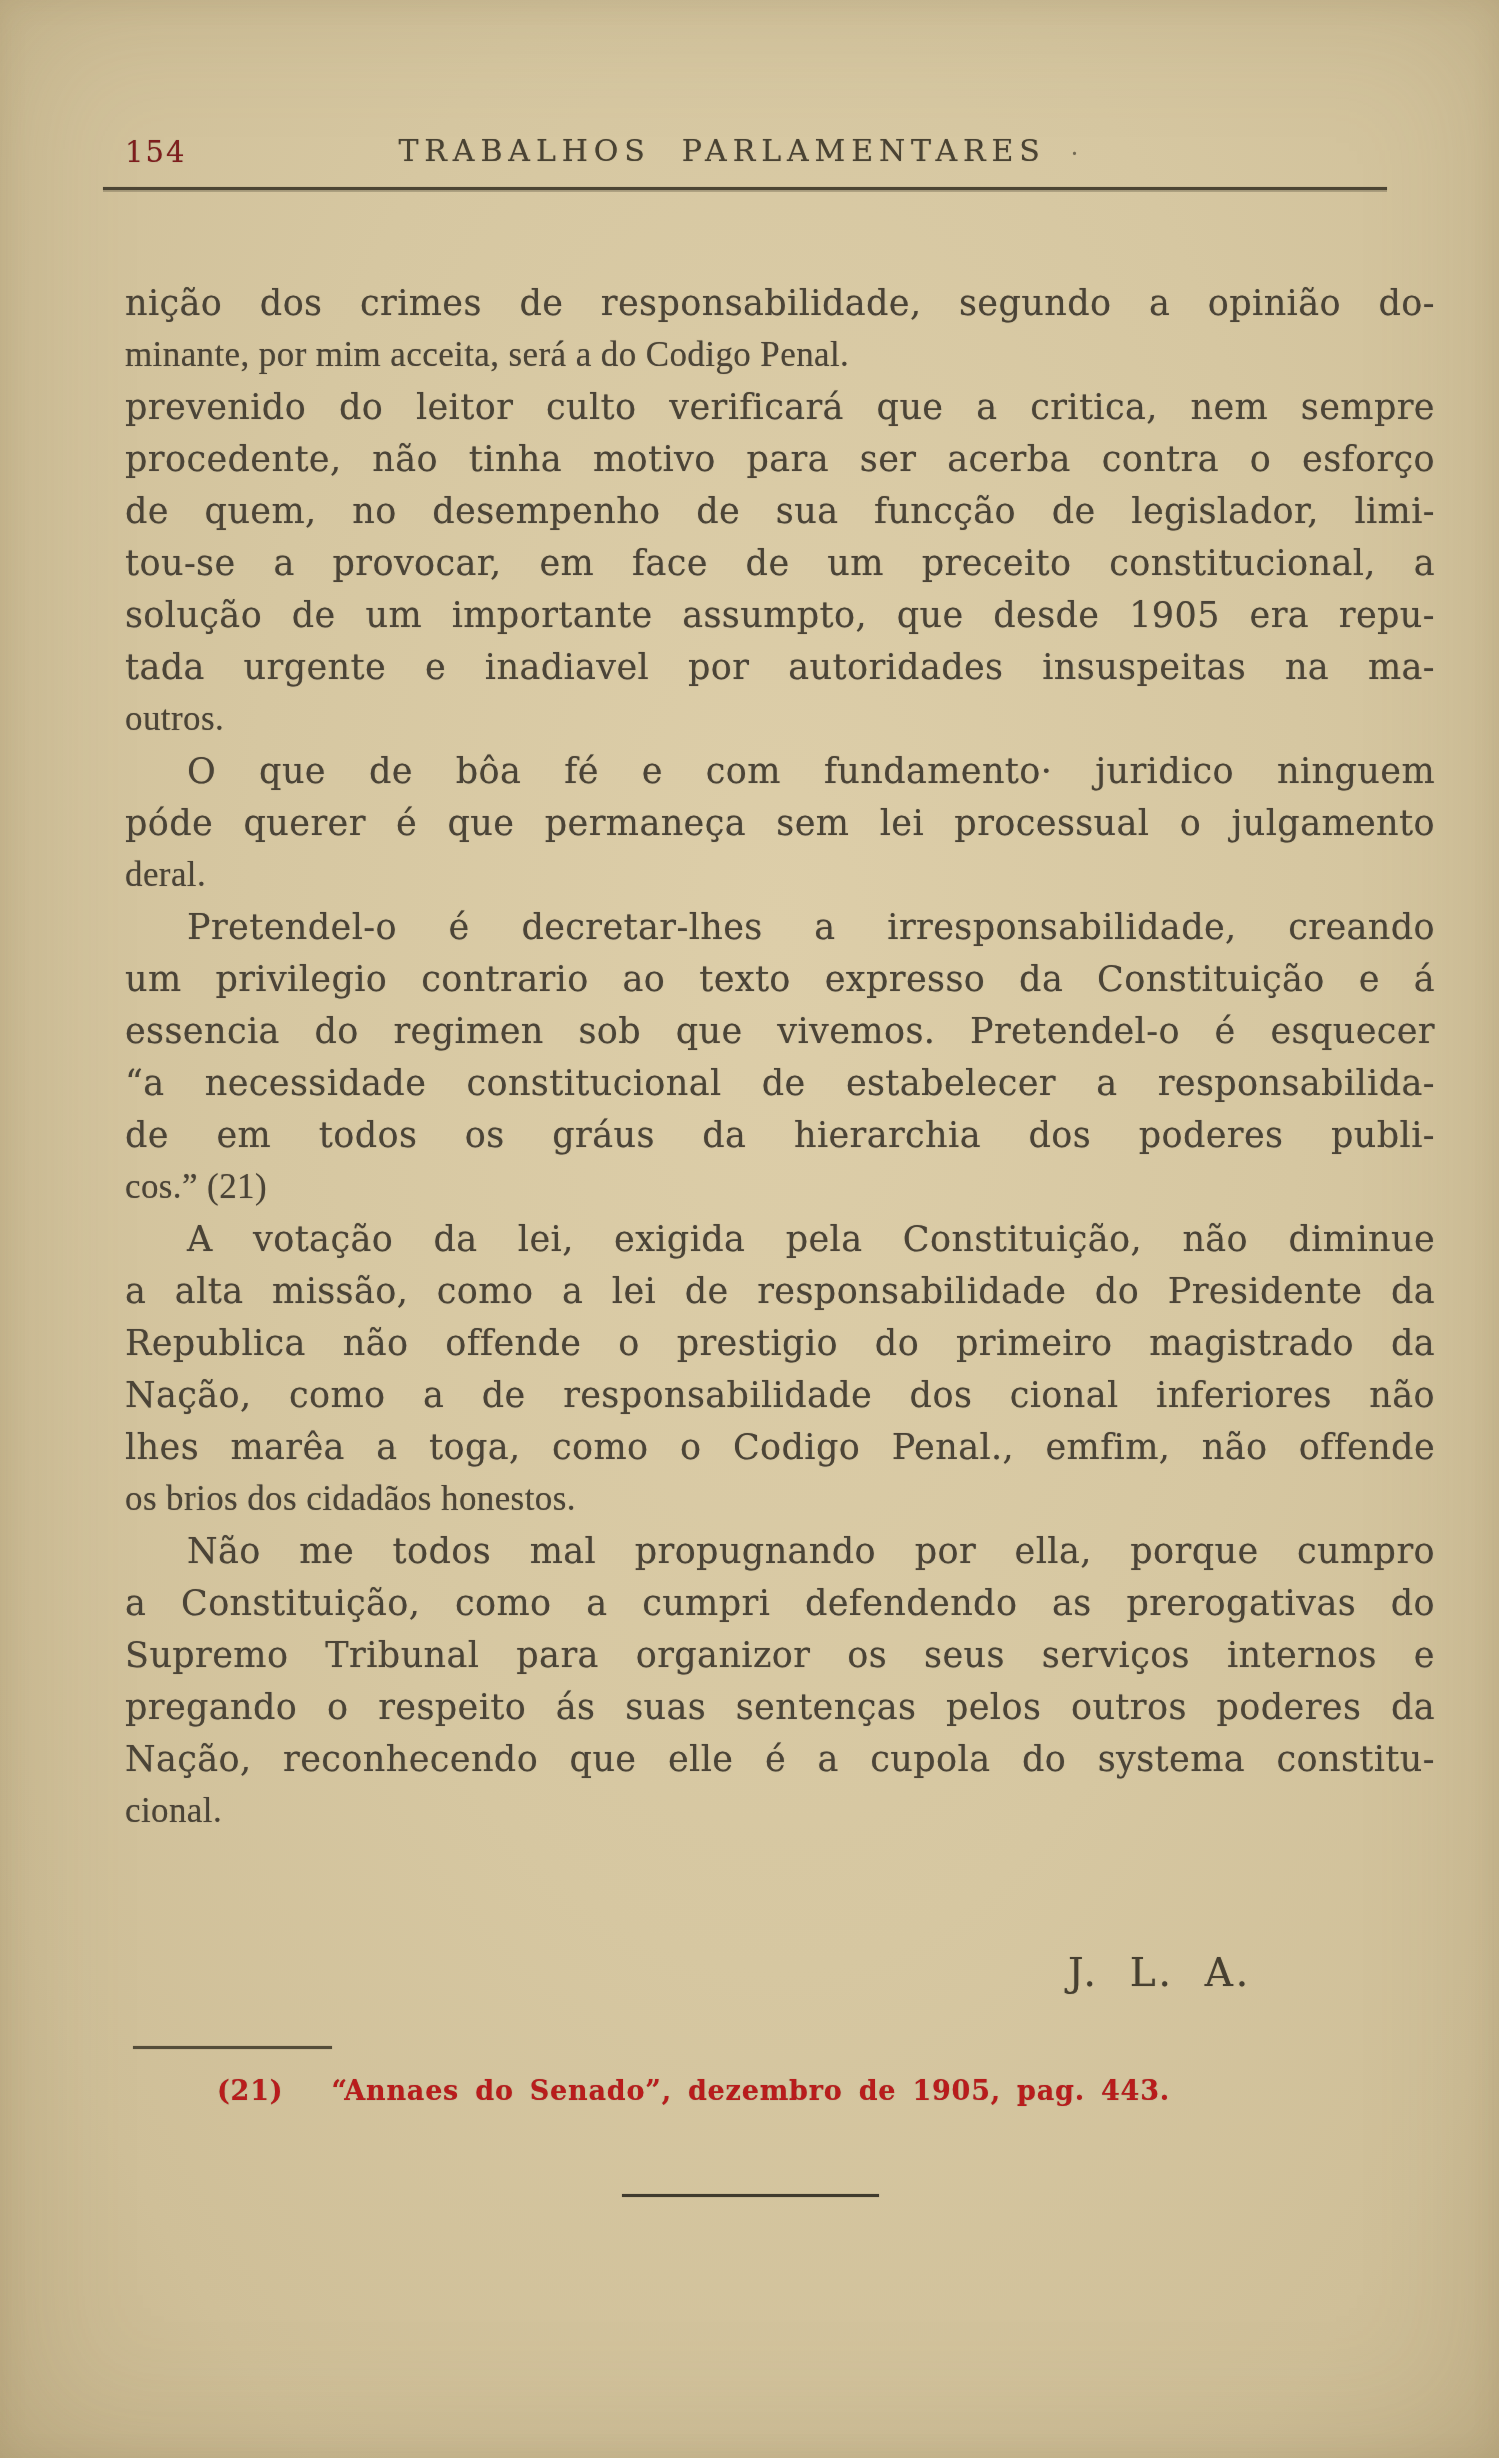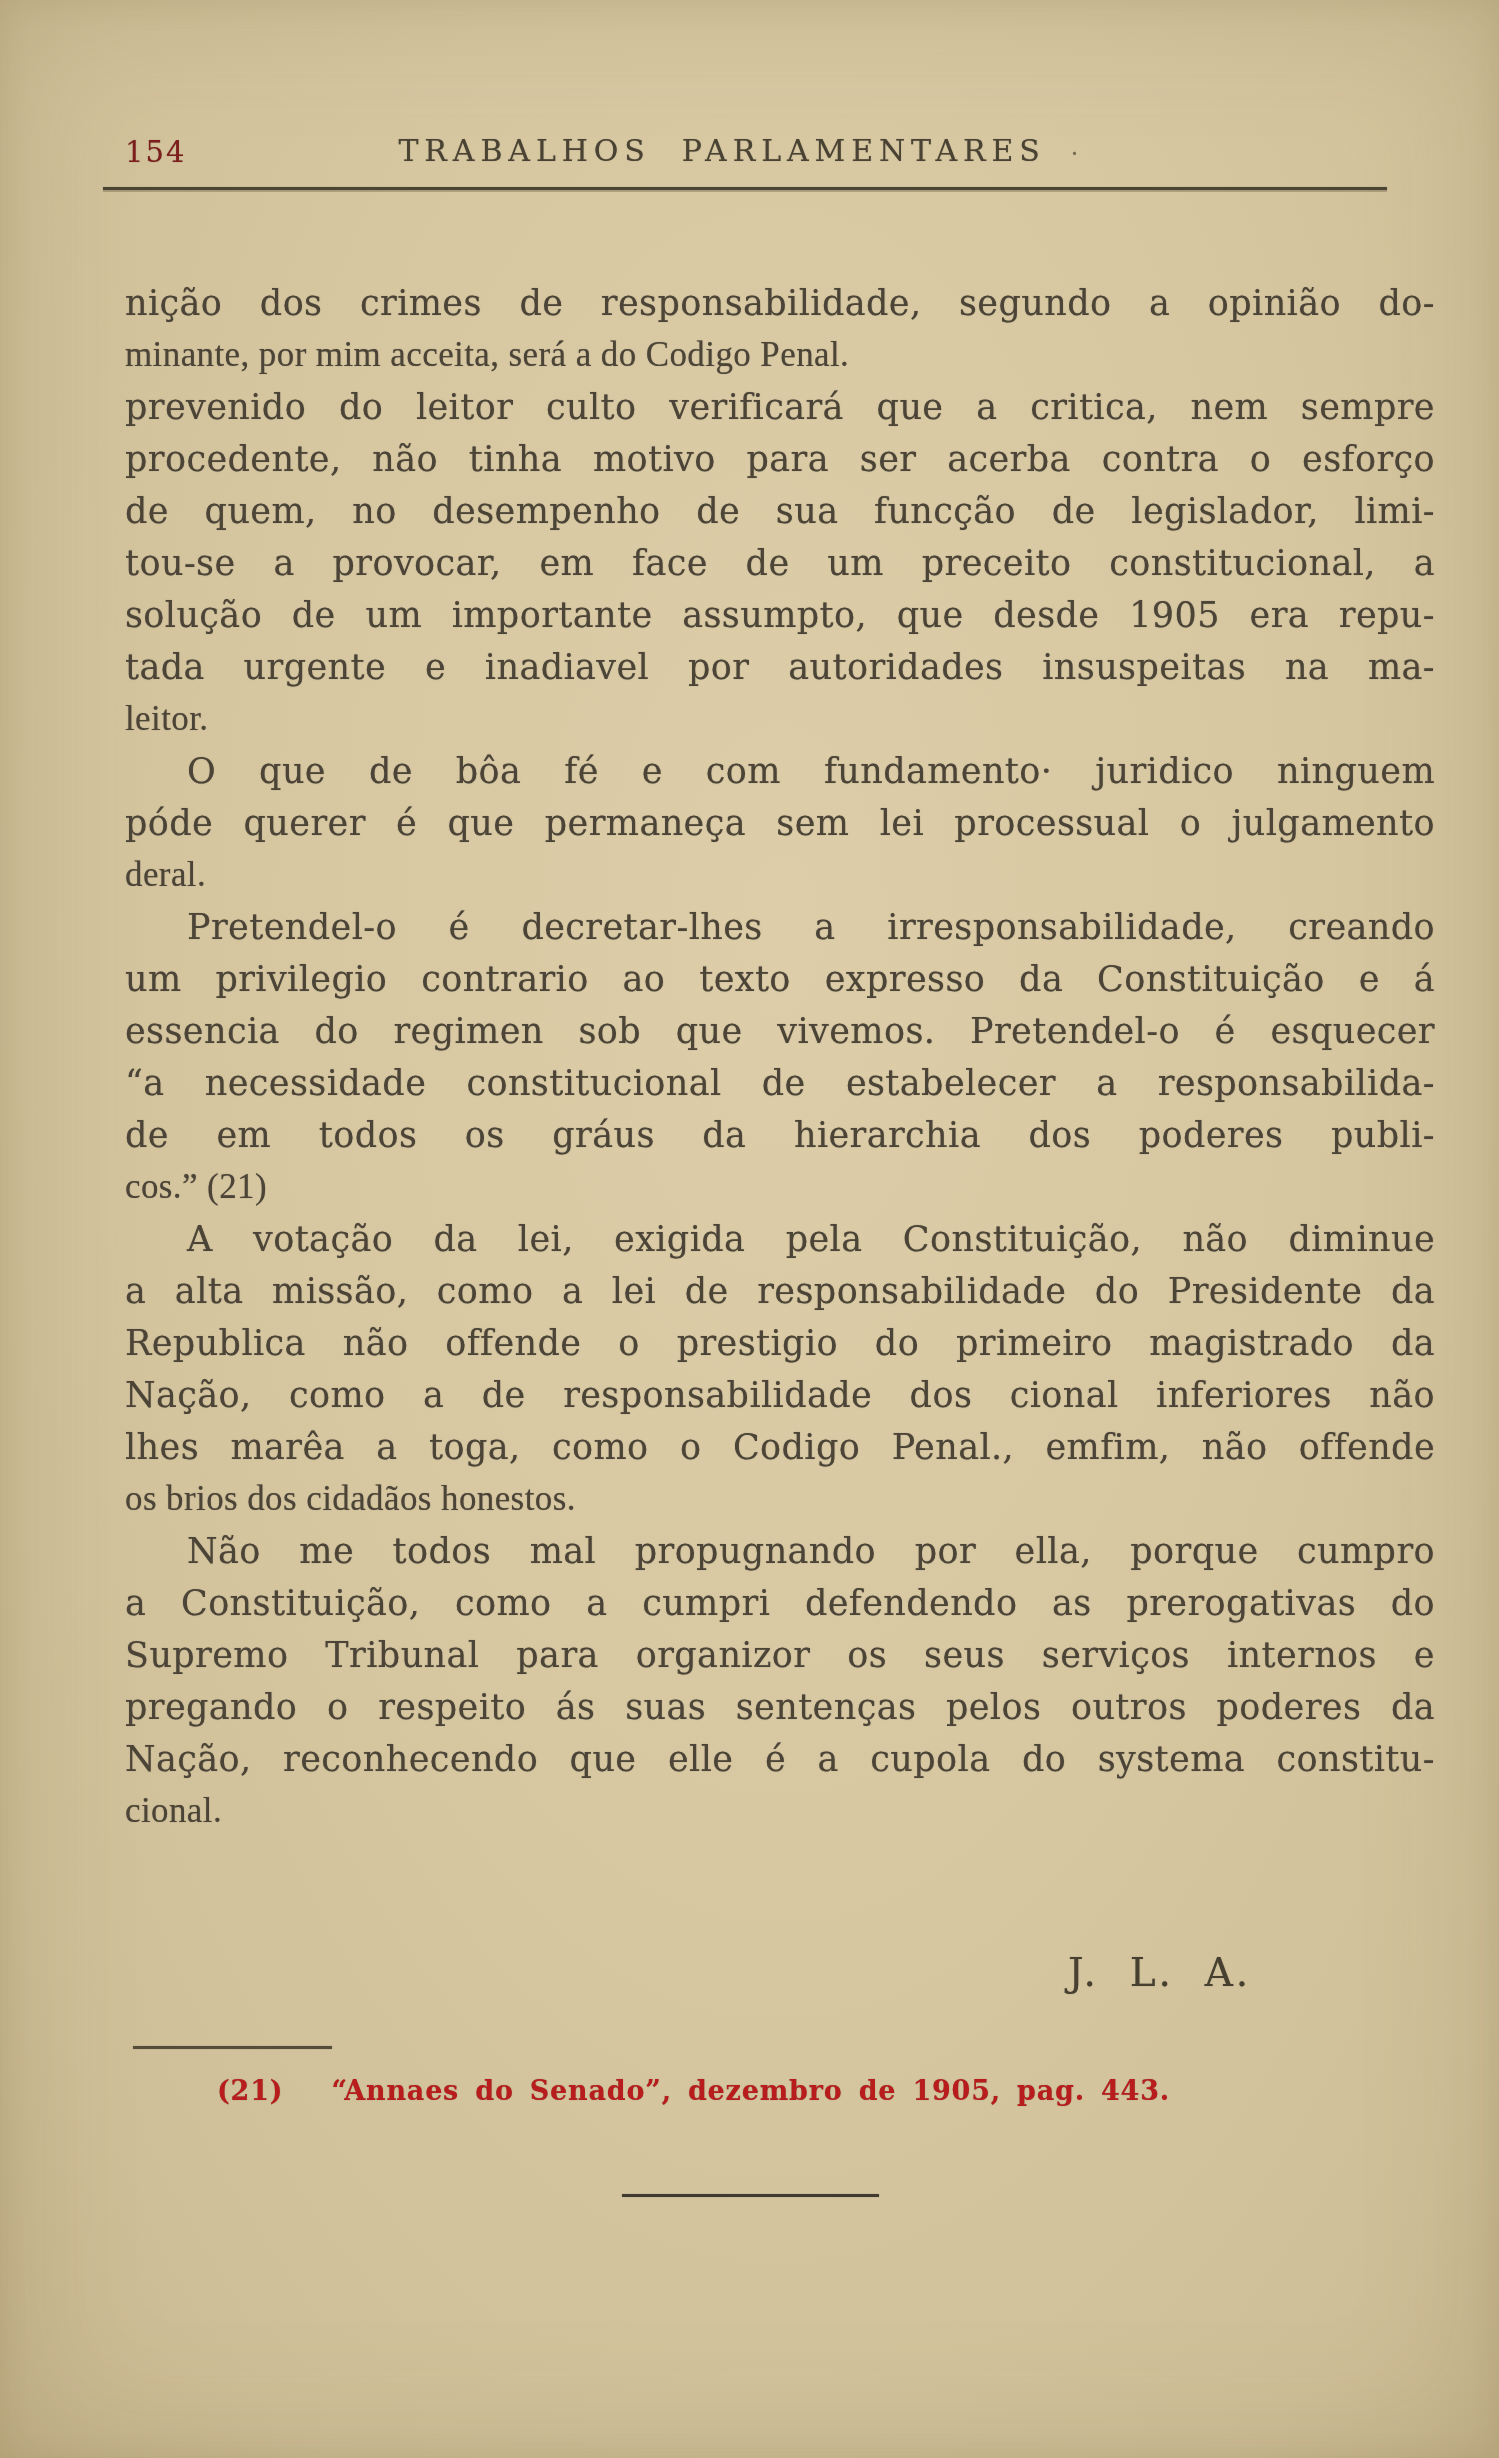--- a/index.html
+++ b/index.html
@@ -141,21 +141,21 @@
 
   <div class="body-text">
       <div class="line">nição dos crimes de responsabilidade, segundo a opinião do-</div>
       <div class="line para-end">minante, por mim acceita, será a do Codigo Penal.</div>
       <div class="line">prevenido do leitor culto verificará que a critica, nem sempre</div>
       <div class="line">procedente, não tinha motivo para ser acerba contra o esforço</div>
       <div class="line">de quem, no desempenho de sua funcção de legislador, limi-</div>
       <div class="line">tou-se a provocar, em face de um preceito constitucional, a</div>
       <div class="line">solução de um importante assumpto, que desde 1905 era repu-</div>
       <div class="line">tada urgente e inadiavel por autoridades insuspeitas na ma-</div>
-      <div class="line para-end">leitor.</div>
+      <div class="line para-end">outros.</div>
       <div class="line indent">O que de bôa fé e com fundamento· juridico ninguem</div>
       <div class="line">póde querer é que permaneça sem lei processual o julgamento</div>
       <div class="line para-end">deral.</div>
       <div class="line indent">Pretendel-o é decretar-lhes a irresponsabilidade, creando</div>
       <div class="line">um privilegio contrario ao texto expresso da Constituição e á</div>
       <div class="line">essencia do regimen sob que vivemos. Pretendel-o é esquecer</div>
       <div class="line">“a necessidade constitucional de estabelecer a responsabilida-</div>
       <div class="line">de em todos os gráus da hierarchia dos poderes publi-</div>
       <div class="line para-end">cos.” (21)</div>
       <div class="line indent">A votação da lei, exigida pela Constituição, não diminue</div>

